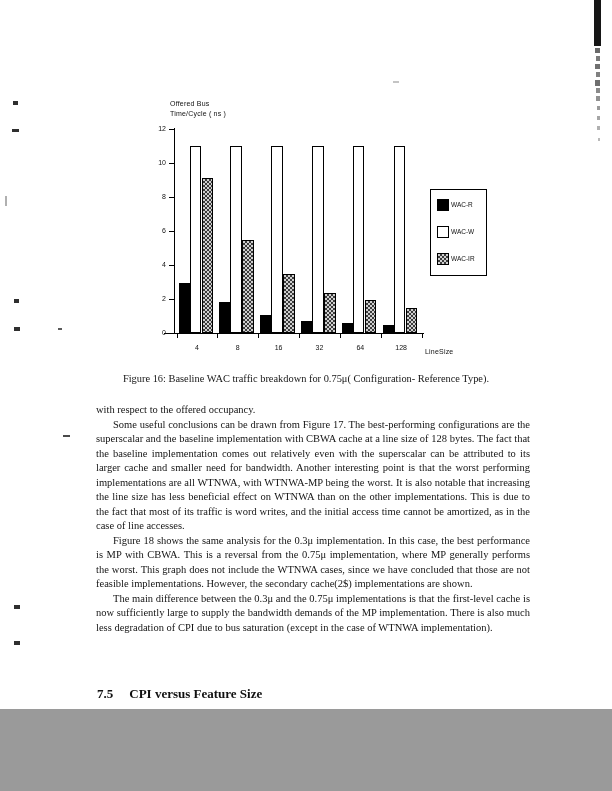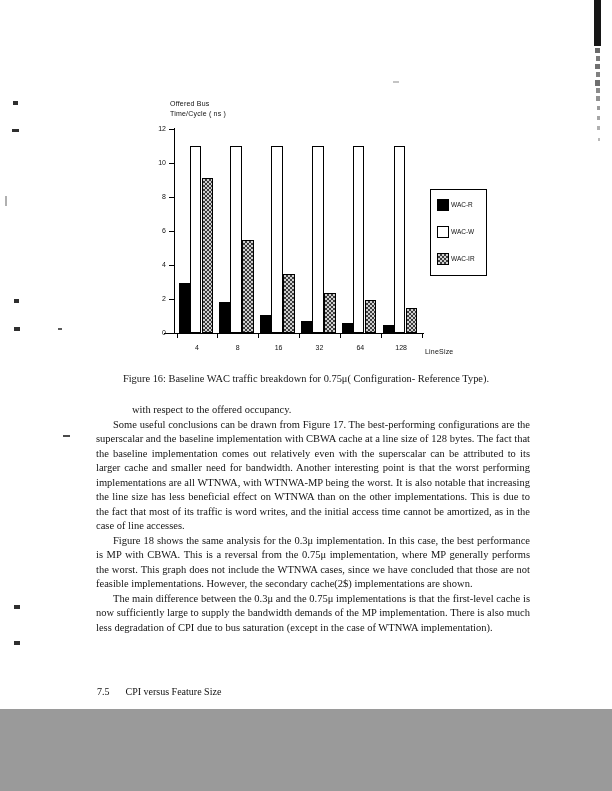--- a/index.html
+++ b/index.html
@@ -32,24 +32,24 @@
   
   .caption{
     position:absolute;top:373px;left:0;width:612px;text-align:center;
     font-size:10.4px;color:#161616;
   }
   .body-text{
     position:absolute;top:403px;left:96px;width:434px;
     font-size:10.5px;line-height:14.5px;text-align:justify;color:#141414;
   }
   .body-text p{margin:0;text-indent:17px;}
-  .body-text p.noindent{text-indent:0;margin-left:36px;}
+  .body-text p.noindent{text-indent:0;}
   .heading{
     position:absolute;top:686px;left:97px;
-    font-size:10px;font-weight:normal;color:#111;
+    font-size:13px;font-weight:bold;color:#111;
   }
   .heading .secnum{margin-right:16px;}
   .pagenum{
     position:absolute;top:722px;left:0;width:612px;text-align:center;
     font-size:10.5px;color:#161616;
   }
 </style>
 </head>
 <body>
 

